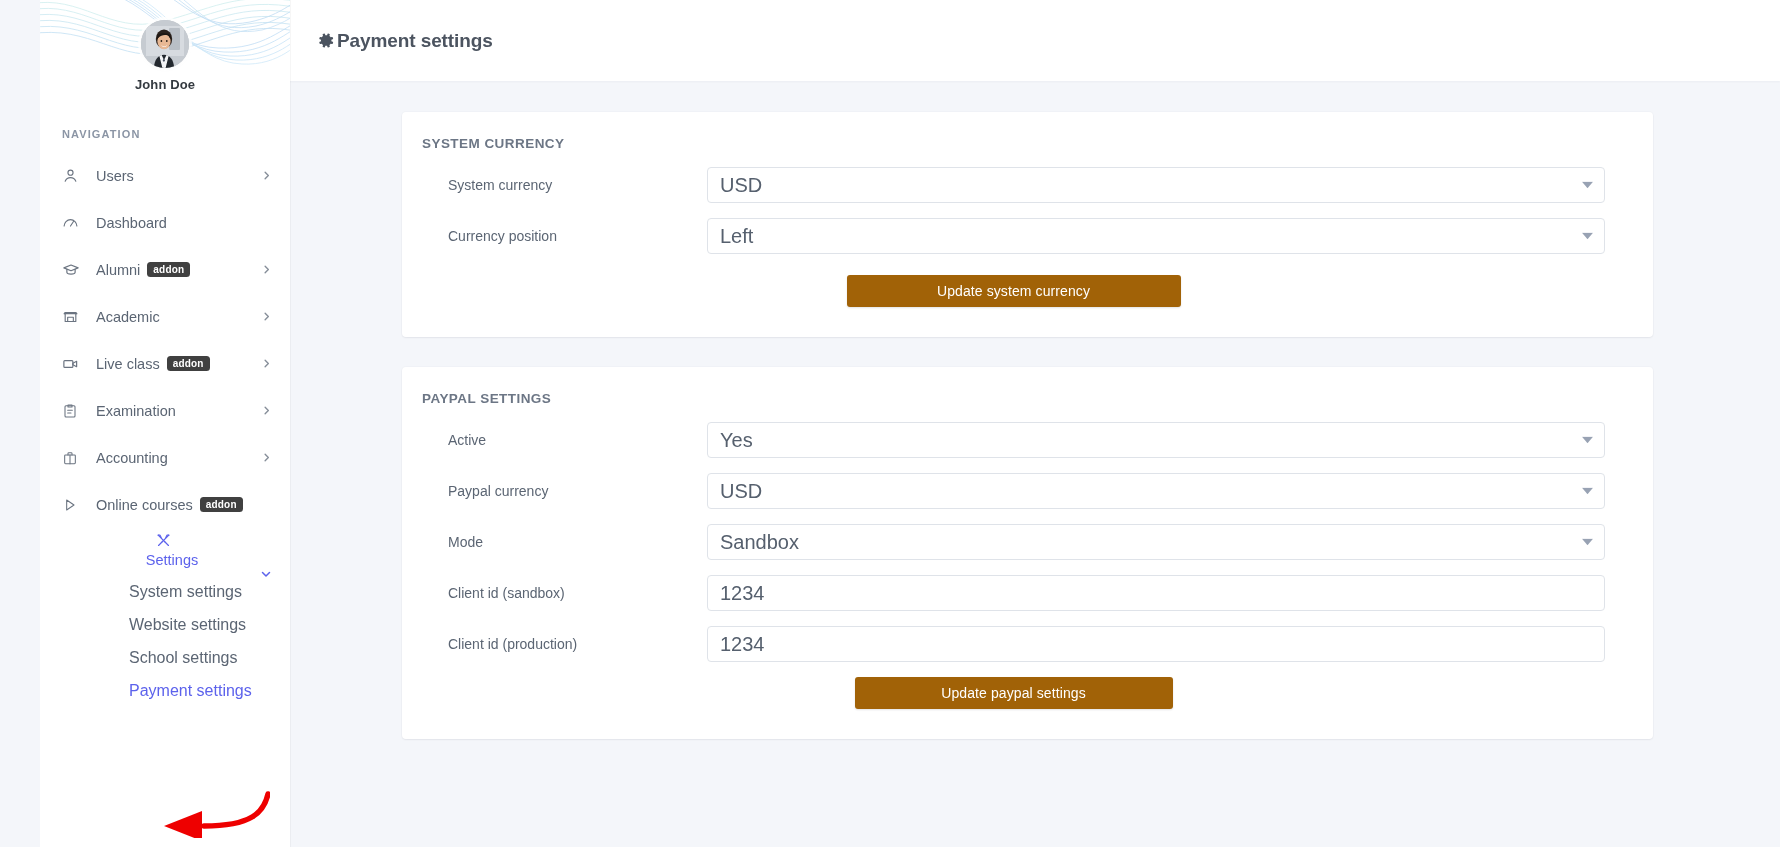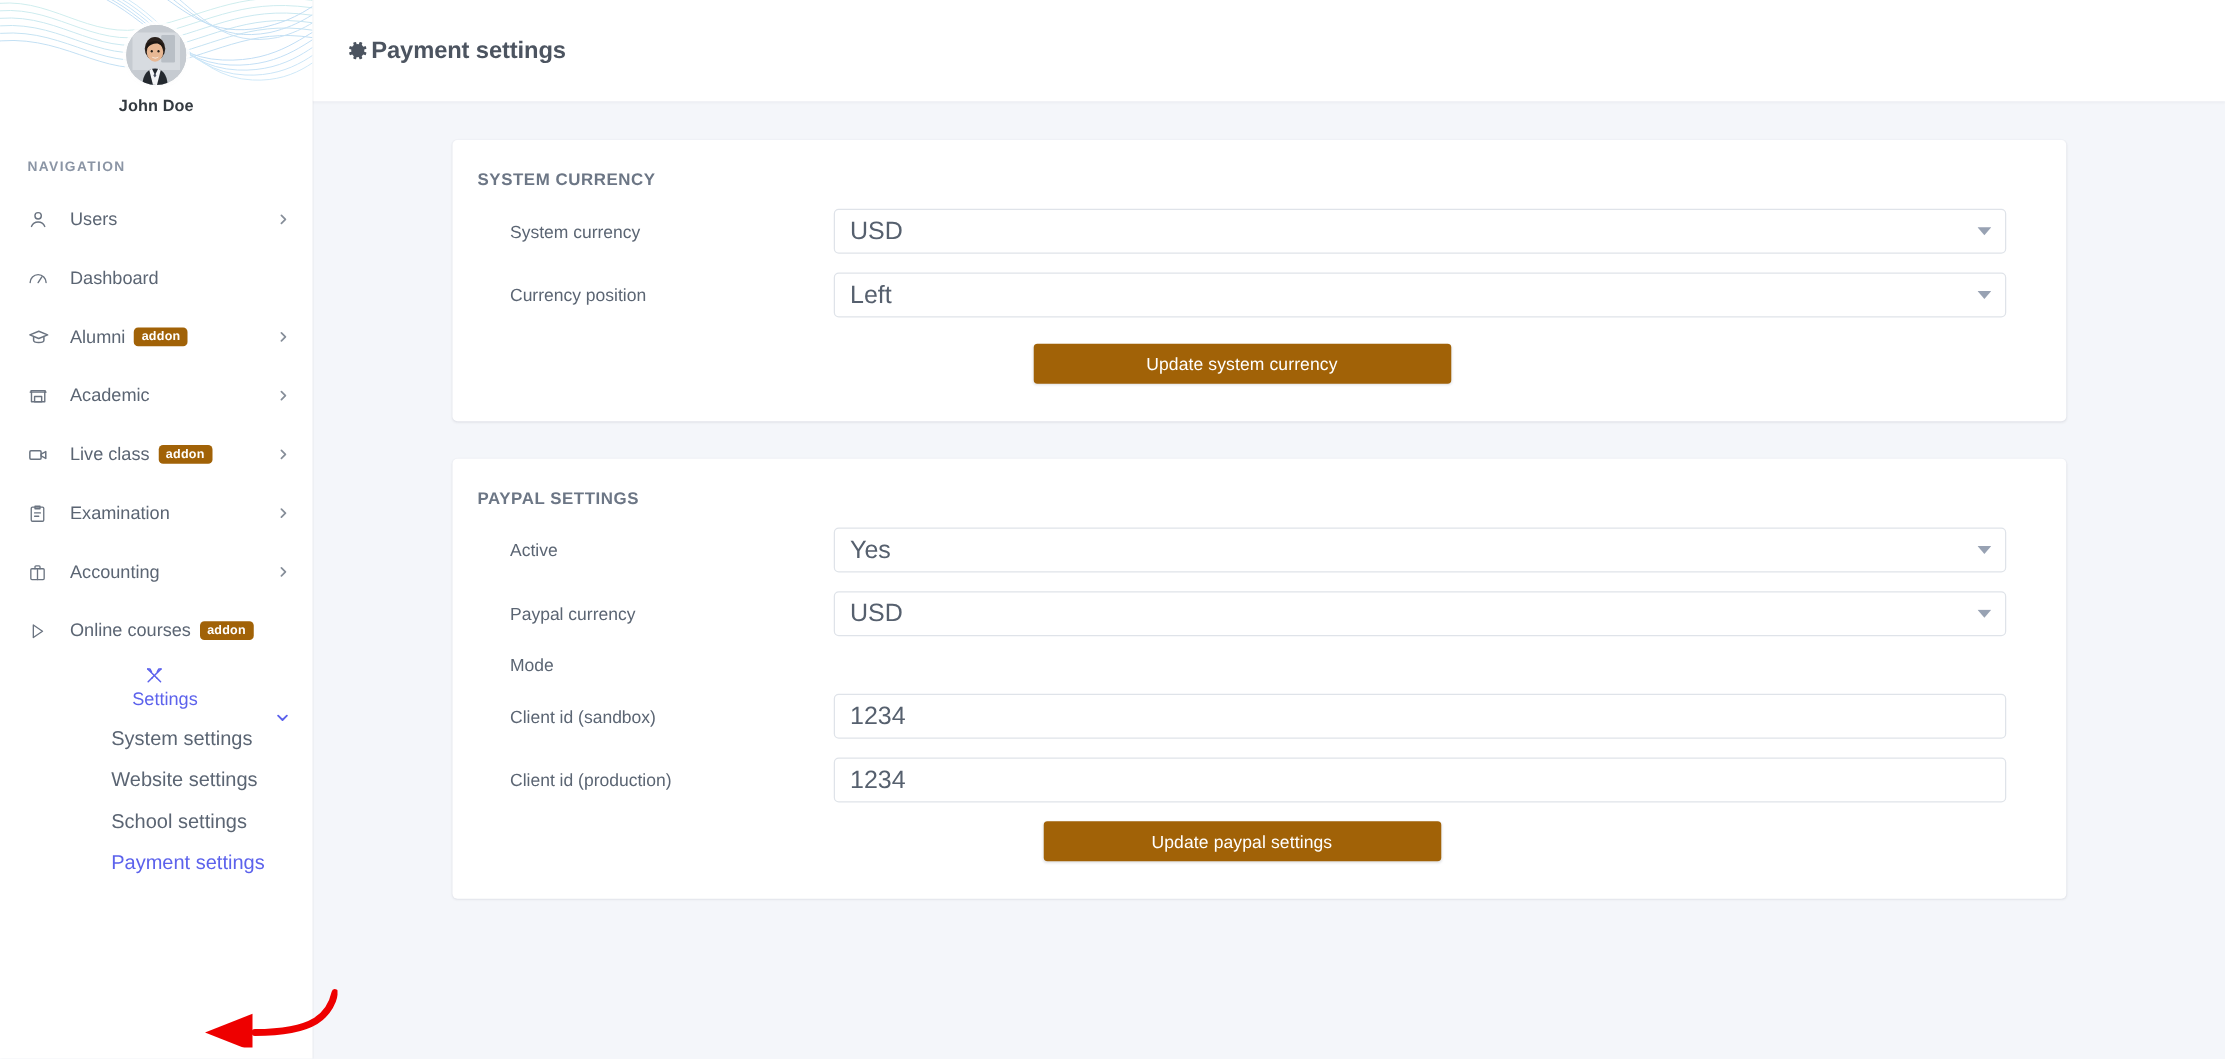--- a/index.html
+++ b/index.html
@@ -26,20 +26,21 @@
 
   
   .sidebar {
     width: 250px;
     flex: 0 0 250px;
     background: #ffffff;
     position: relative;
     overflow: hidden;
     z-index: 3;
     box-shadow: 1px 0 0 rgba(0,0,0,0.035);
+    margin-left: 40px;
   }
 
   .sidebar-wave {
     position: absolute;
     top: 0; left: 0;
     width: 250px;
     height: 88px;
     pointer-events: none;
   }
 
@@ -101,21 +102,21 @@
     align-items: center;
     justify-content: flex-start;
     color: #6b7481;
   }
   .nav-item.active .nav-icon { color: #5c62ec; }
 
   .nav-label { margin-left: 10px; white-space: nowrap; }
 
   .badge-addon {
     margin-left: 7px;
-    background: #a16207;
+    background: #404040;
     color: #ffffff;
     font-size: 10px;
     font-weight: bold;
     padding: 2px 6px 2.5px 6px;
     border-radius: 3.5px;
     letter-spacing: 0.2px;
     line-height: 1.1;
   }
 
   .nav-caret {
@@ -531,20 +532,28 @@
             <span class="select-caret">
               <svg width="11" height="7" viewBox="0 0 12 7" fill="currentColor">
                   <path d="M0 0h12L6 7z"></path>
                 </svg>
             </span>
           </div>
         </div>
 
         <div class="form-row">
           <label class="form-label">Mode</label>
+          <div class="form-control-wrap">
+            <div class="form-control">Sandbox</div>
+            <span class="select-caret">
+              <svg width="11" height="7" viewBox="0 0 12 7" fill="currentColor">
+                  <path d="M0 0h12L6 7z"></path>
+                </svg>
+            </span>
+          </div>
         </div>
 
         <div class="form-row">
           <label class="form-label">Client id (sandbox)</label>
           <div class="form-control-wrap">
             <input class="form-control" type="text" value="1234" style="">
           </div>
         </div>
 
         <div class="form-row">

